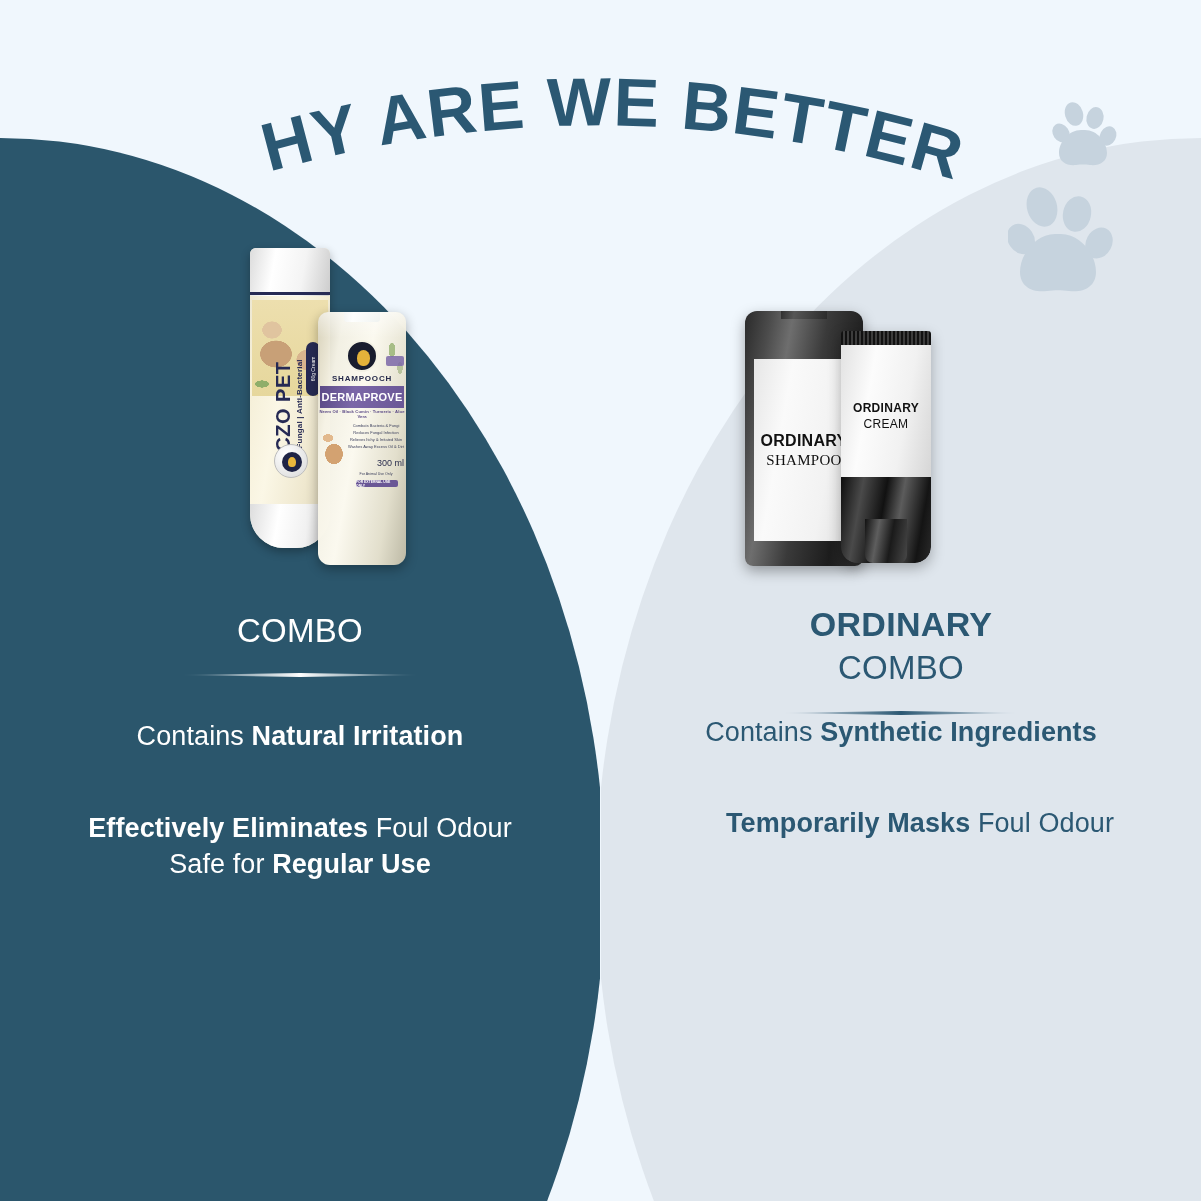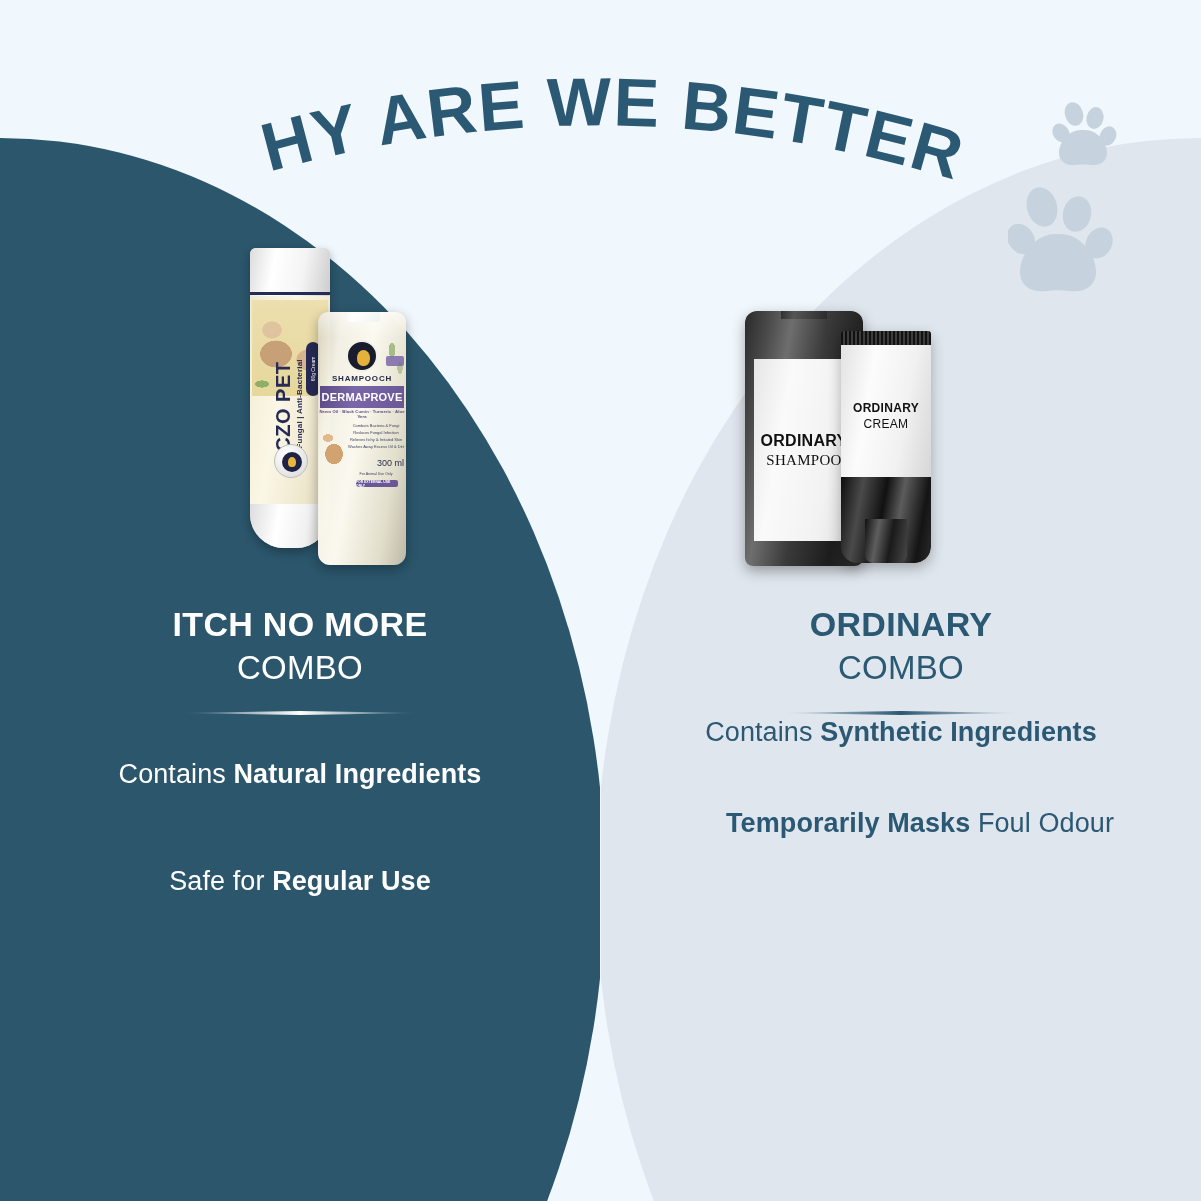--- a/index.html
+++ b/index.html
@@ -282,21 +282,21 @@
   .heading-1 { font-size:34px; font-weight:bold; letter-spacing:.3px; line-height:1.1; }
   .heading-2 { font-size:33px; font-weight:normal; letter-spacing:.3px; line-height:1.25; margin-top:4px; }
 
   .divider { margin:22px auto 0; width:240px; height:4px; }
   .divider svg { display:block; width:100%; height:100%; }
 
   .feat { font-size:27px; line-height:1.32; letter-spacing:.1px; }
   .feat b { font-weight:bold; }
   #f1 { margin-top:42px; }
   #f2 { margin-top:56px; }
-  #f3 { margin-top:72px; }
+  #f3 { }
   #r1 { }
   #r2 { margin-top:56px;padding-left:38px; }
   #r3 { margin-top:72px; }
 </style>
 </head>
 <body>
 
 <div id="stage">
 
   <div class="panel-left">
@@ -392,38 +392,40 @@
       <div class="top"></div>
       <div class="body">
         <div class="l1">ORDINARY</div>
         <div class="l2">CREAM</div>
       </div>
       <div class="cap"></div>
     </div>
   </div>
 
   <div class="col" id="col-left">
-    <div class="heading-1">ITCH NO MORE</div>
     <div class="heading-2">COMBO</div>
 
     <div class="divider">
       <svg viewBox="0 0 240 4" preserveAspectRatio="none">
         <defs>
           <linearGradient id="gl" x1="0" x2="1">
             <stop offset="0%" stop-color="#ffffff" stop-opacity="0"></stop>
             <stop offset="50%" stop-color="#ffffff" stop-opacity="1"></stop>
             <stop offset="100%" stop-color="#ffffff" stop-opacity="0"></stop>
           </linearGradient>
         </defs>
         <path d="M0 2 L120 0 L240 2 L120 4 Z" fill="url(#gl)"></path>
       </svg>
     </div>
 
     <div class="feat" id="f1">
-      <span>Contains </span><b>Natural Ingredients</b><span></span>
+      <span>Contains </span><b>Natural Irritation</b><span></span>
+    </div>
+    <div class="feat" id="f2">
+      <span></span><b>Effectively Eliminates</b><span> Foul Odour</span>
     </div>
     <div class="feat" id="f3">
       <span>Safe for </span><b>Regular Use</b><span></span>
     </div>
   </div>
 
   <div class="col" id="col-right">
     <div class="heading-1">ORDINARY</div>
     <div class="heading-2">COMBO</div>
 

